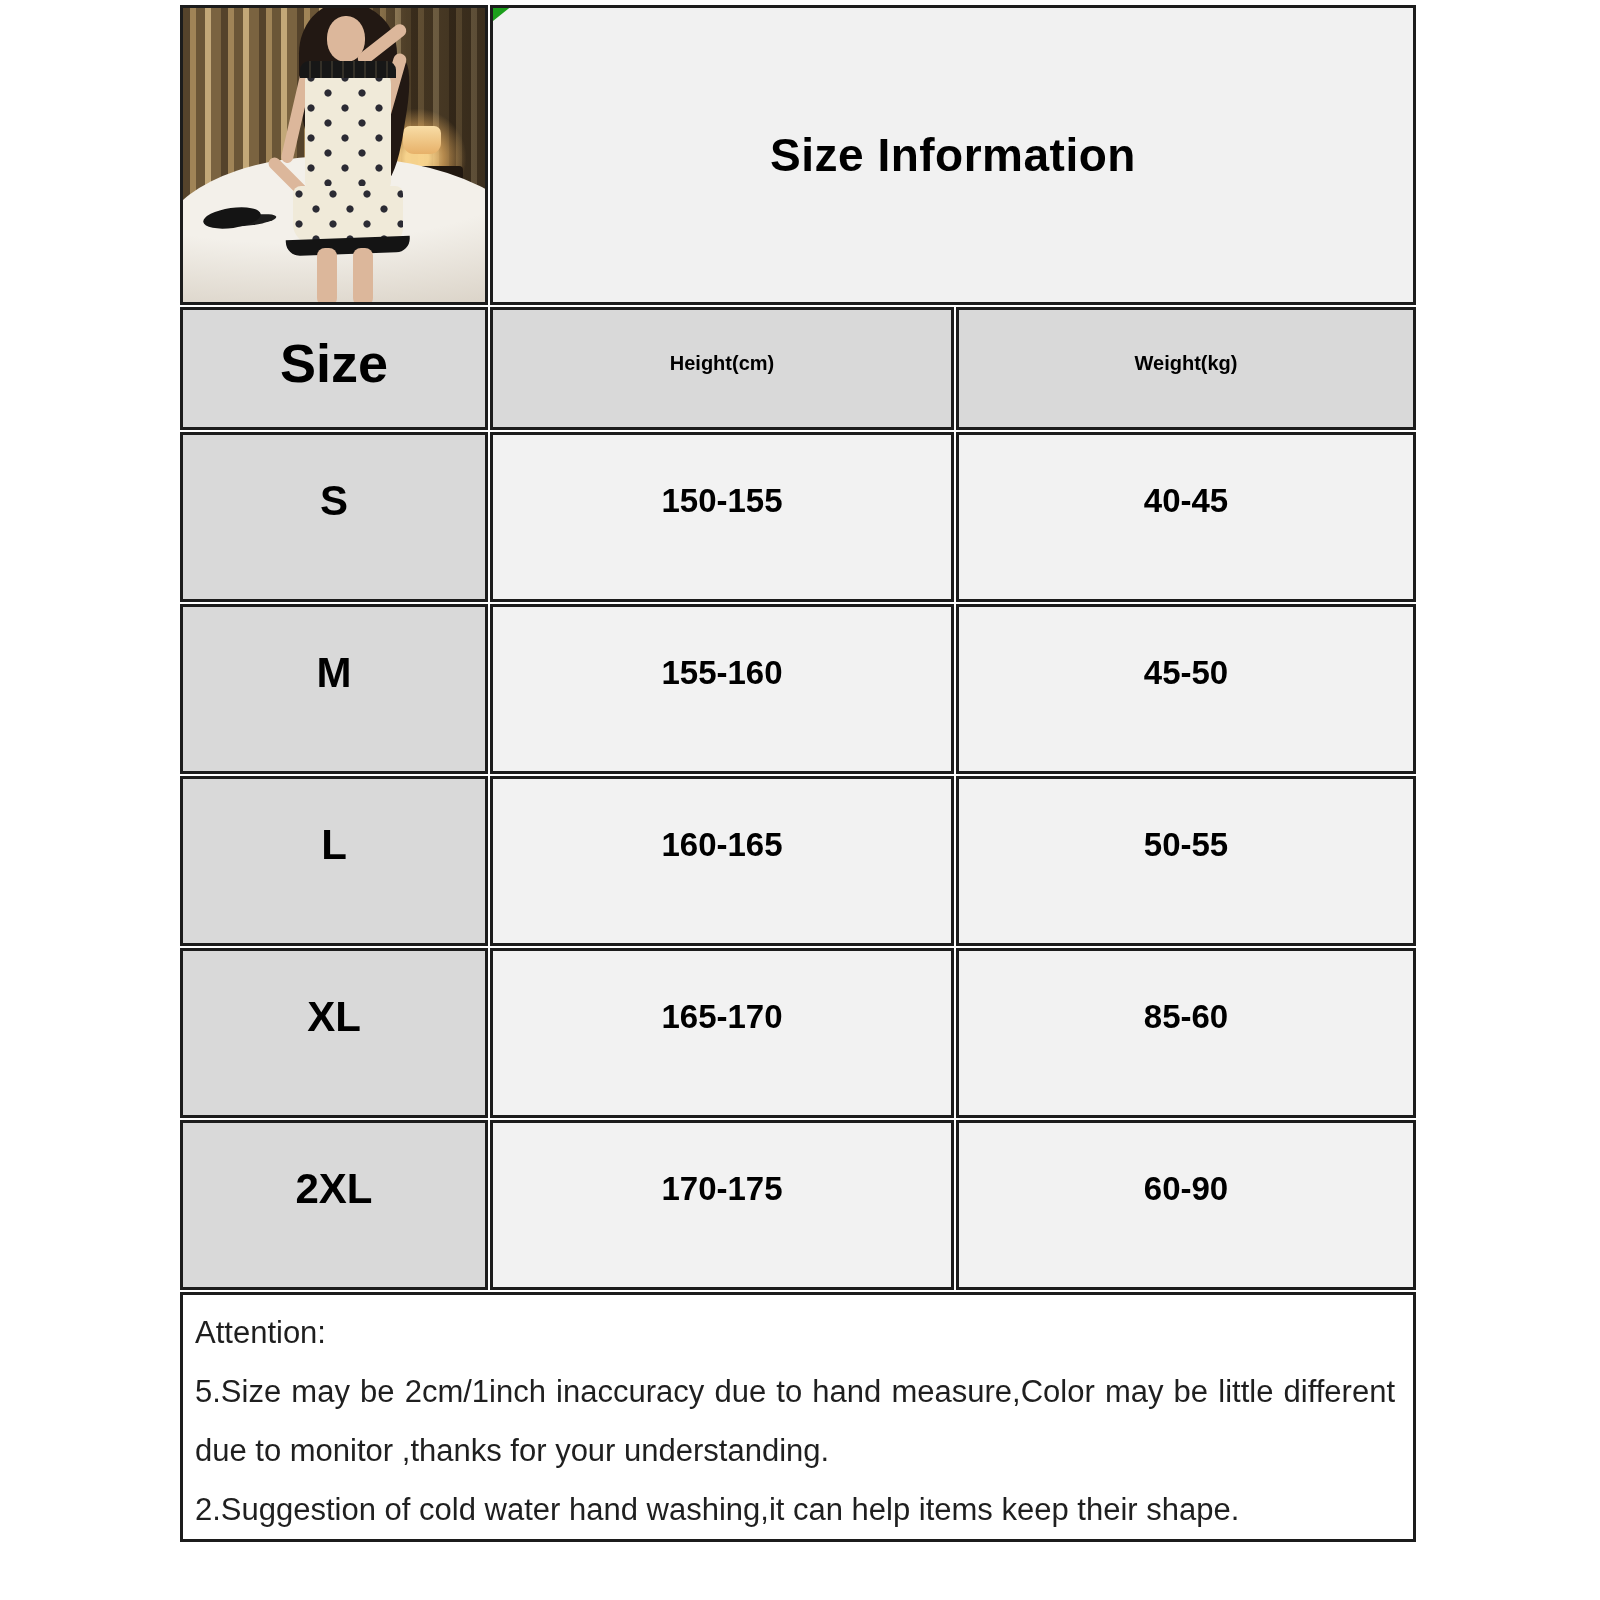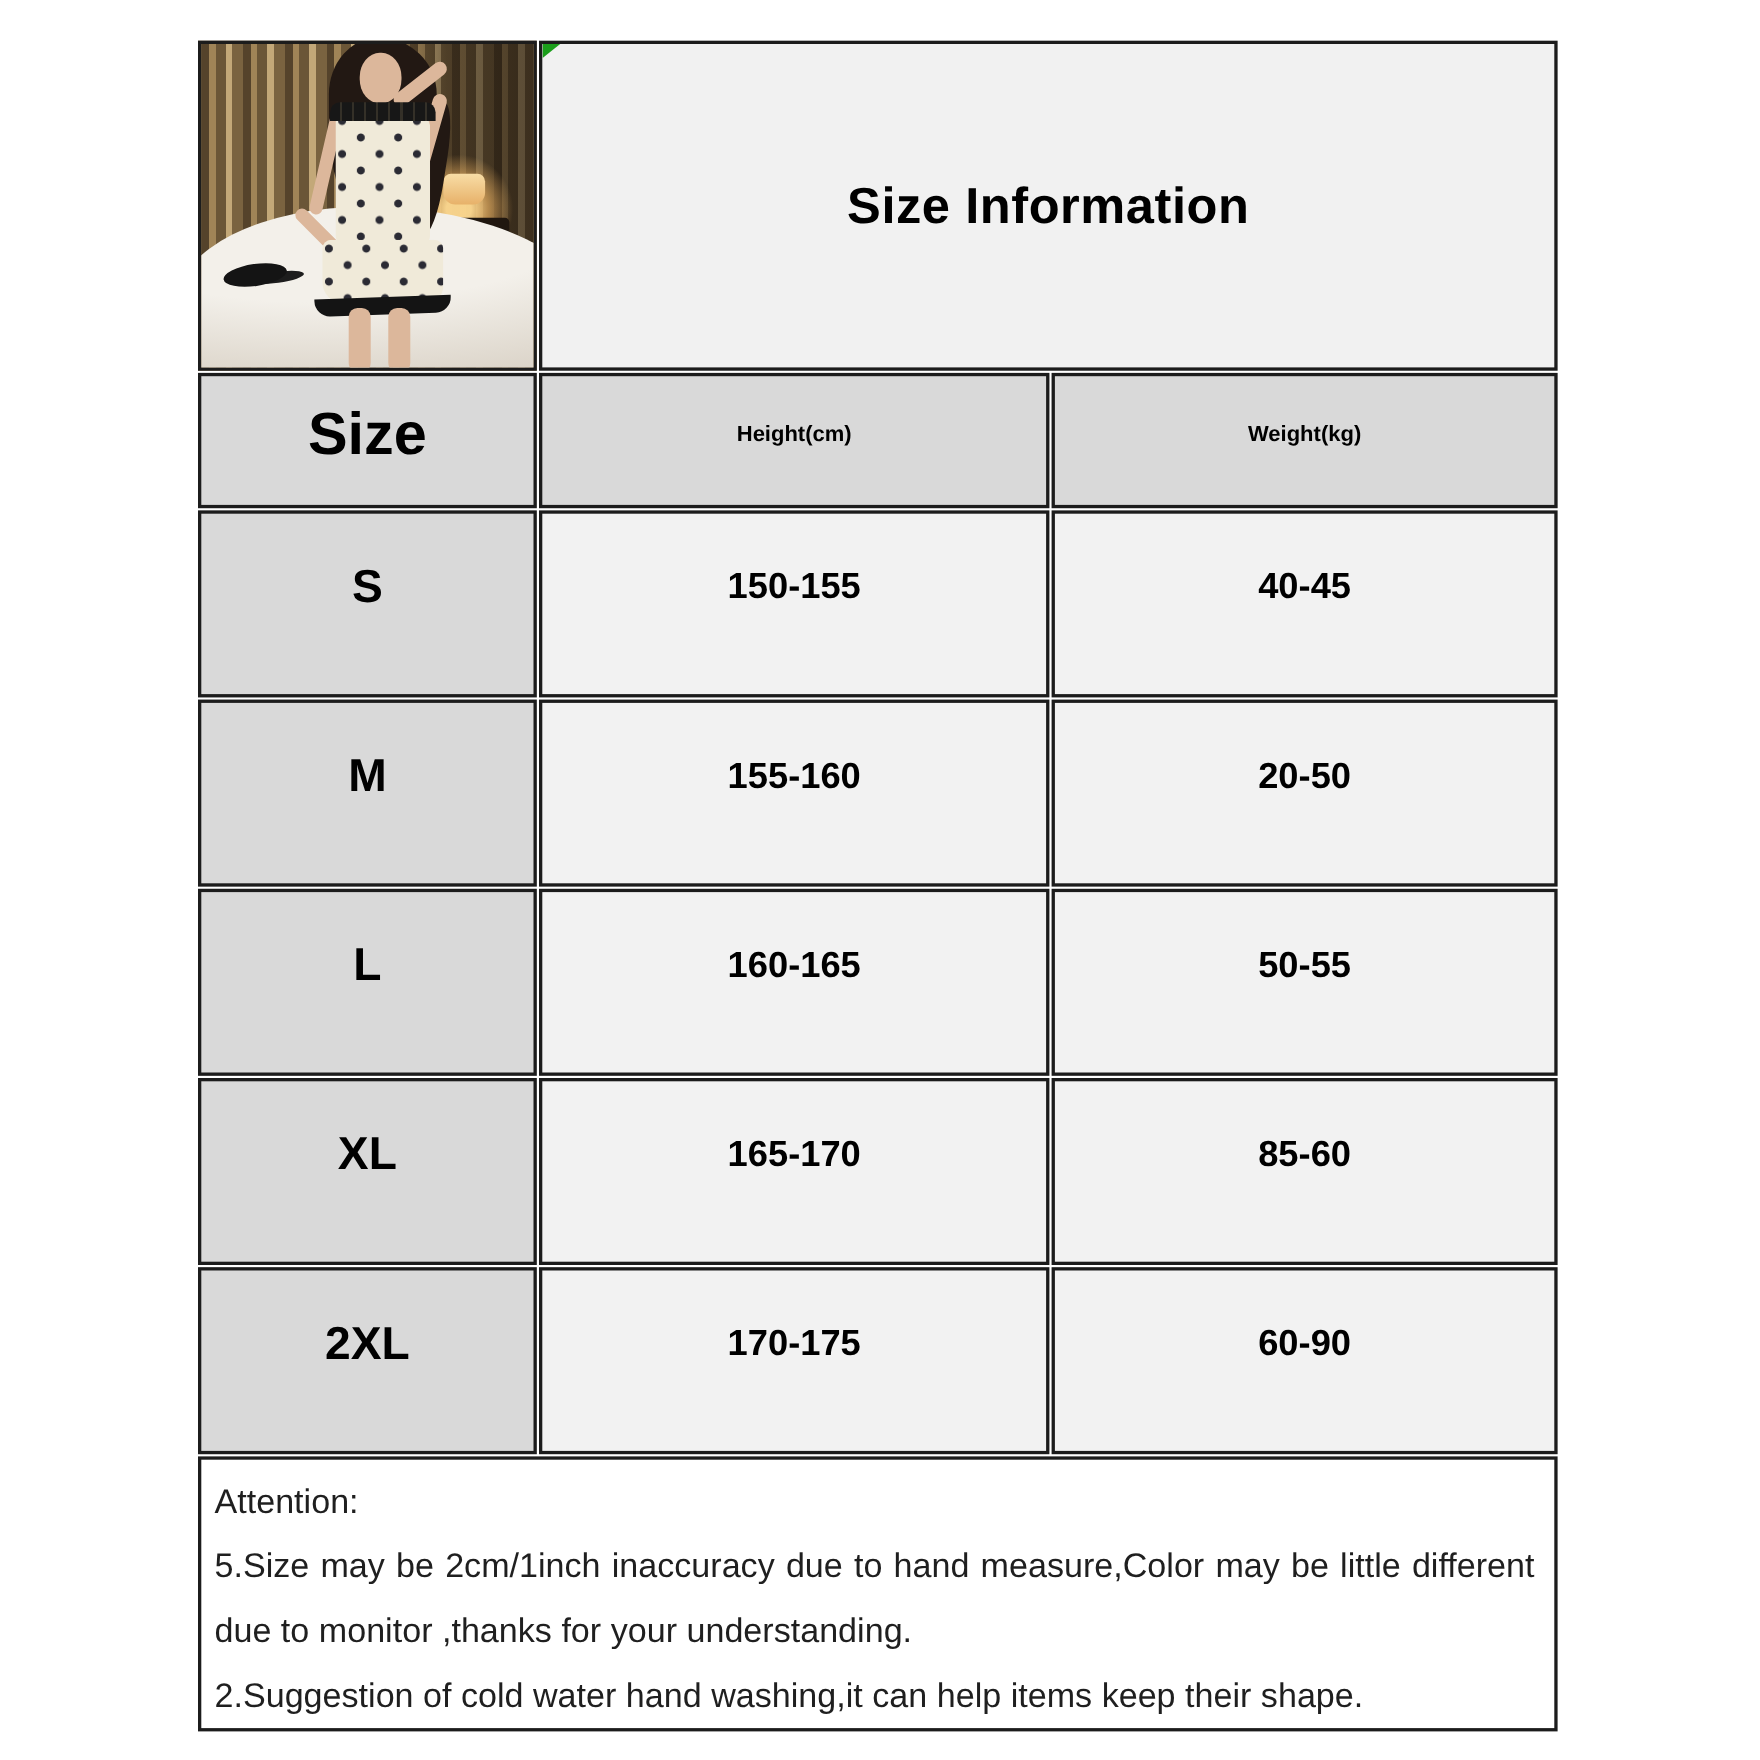--- a/index.html
+++ b/index.html
@@ -1,21 +1,21 @@
 <!DOCTYPE html>
 <html style="--header-bg: #d9d9d9; --label-bg: #d9d9d9; --data-bg: #f2f2f2; --title-bg: #f1f1f1; --border: #1c1c1c; --marker-green: #1b9e1b; --text: #000000;"><head>
 <meta charset="utf-8">
 <style>
   html,body{margin:0;padding:0;}
   body{
     width:1600px;height:1600px;background:#ffffff;
     font-family:"Liberation Sans",sans-serif;color:var(--text,#000);
     position:relative;overflow:hidden;
   }
-  .page{position:absolute;inset:0;background:#fff;margin-top:32px;}
+  .page{position:absolute;inset:0;background:#fff;}
 
   table.size-table{
     position:absolute;left:178px;top:3px;width:1240px;
     border-collapse:separate;border-spacing:2px;table-layout:fixed;
   }
   td,th{
     box-sizing:border-box;
     border:3px solid var(--border,#1c1c1c);
     text-align:center;vertical-align:middle;
     overflow:hidden;
@@ -144,21 +144,21 @@
     </tr>
 
     <tr class="r-data">
       <td class="lbl">S</td>
       <td class="val">150-155</td>
       <td class="val">40-45</td>
     </tr>
     <tr class="r-data">
       <td class="lbl">M</td>
       <td class="val">155-160</td>
-      <td class="val">20-50</td>
+      <td class="val">45-50</td>
     </tr>
     <tr class="r-data">
       <td class="lbl">L</td>
       <td class="val">160-165</td>
       <td class="val">50-55</td>
     </tr>
     <tr class="r-data">
       <td class="lbl">XL</td>
       <td class="val">165-170</td>
       <td class="val">85-60</td>

